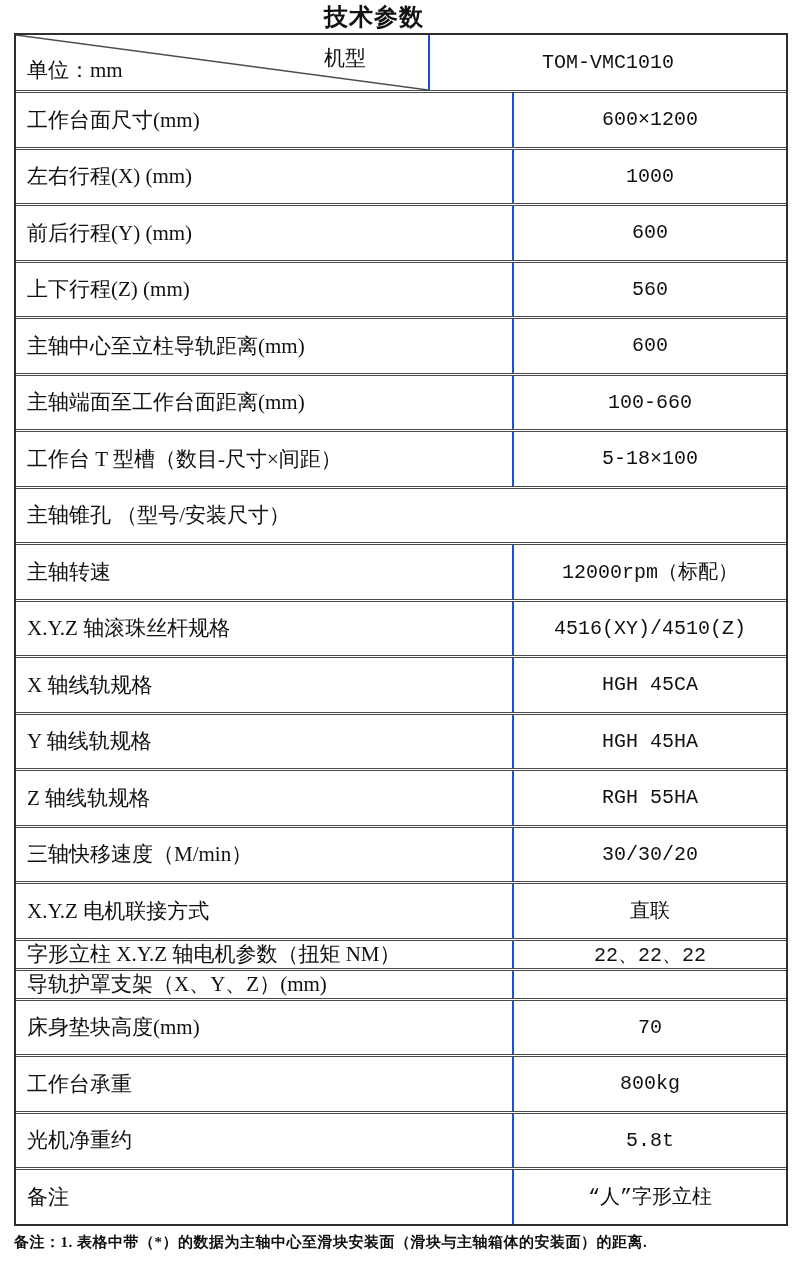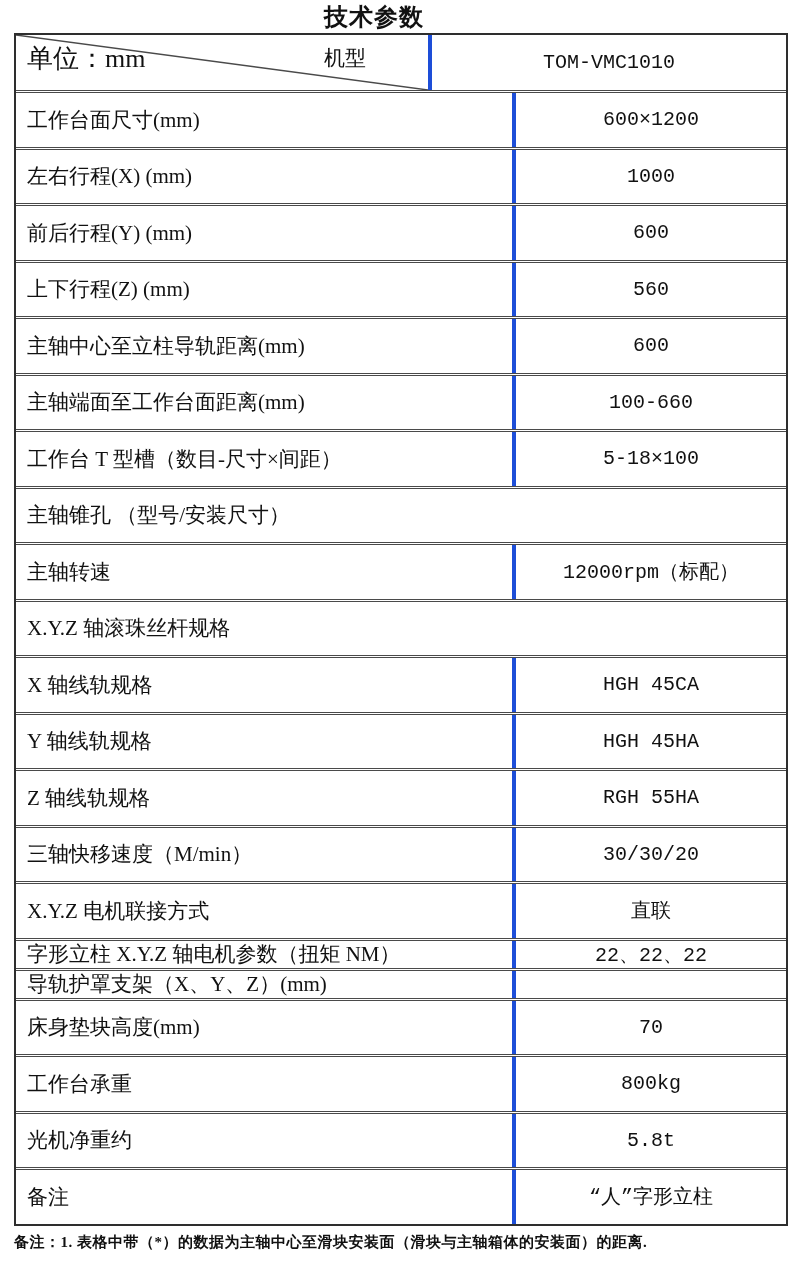--- a/index.html
+++ b/index.html
@@ -47,42 +47,42 @@
     overflow: hidden;
   }
   .label-cell {
     width: 496px;
     padding-left: 11px;
     font-size: 21px;
     white-space: nowrap;
   }
   .value-cell {
     flex: 1;
-    border-left: 4px solid #1d4ed8;
+    border-left: 2px solid #1d4ed8;
     justify-content: center;
     text-align: center;
     font-size: 20px;
     font-family: "Liberation Mono", "DejaVu Sans Mono", monospace;
     white-space: nowrap;
   }
   .header-cell {
     position: relative;
     width: 412px;
     padding: 0;
   }
   .header-cell svg {
     position: absolute;
     top: 0; left: 0;
     width: 100%; height: 100%;
   }
   .unit-label {
     position: absolute;
     left: 11px;
-    bottom: 14px;
-    font-size: 26px;
+    bottom: 6px;
+    font-size: 21px;
     white-space: nowrap;
   }
   .model-label {
     position: absolute;
     right: 62px;
     top: 9px;
     font-size: 21px;
     white-space: nowrap;
   }
   .footnote {
@@ -158,20 +158,21 @@
     <div class="cell label-cell">主轴锥孔 （型号/安装尺寸）</div>
   </div>
 
   <div class="trow">
     <div class="cell label-cell">主轴转速</div>
     <div class="cell value-cell">12000rpm（标配）</div>
   </div>
 
   <div class="trow">
     <div class="cell label-cell">X.Y.Z 轴滚珠丝杆规格</div>
+    <div class="cell value-cell">4516(XY)/4510(Z)</div>
   </div>
 
   <div class="trow">
     <div class="cell label-cell">X 轴线轨规格</div>
     <div class="cell value-cell">HGH 45CA</div>
   </div>
 
   <div class="trow">
     <div class="cell label-cell">Y 轴线轨规格</div>
     <div class="cell value-cell">HGH 45HA</div>

